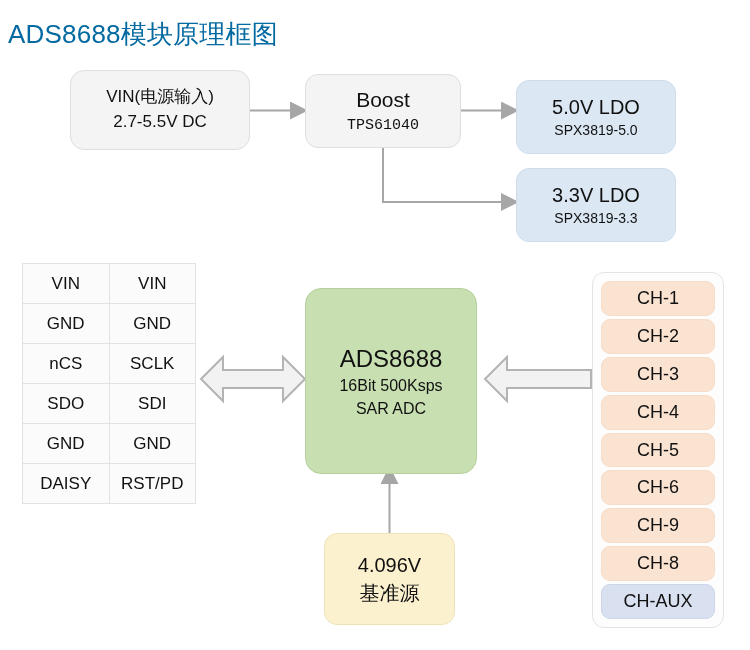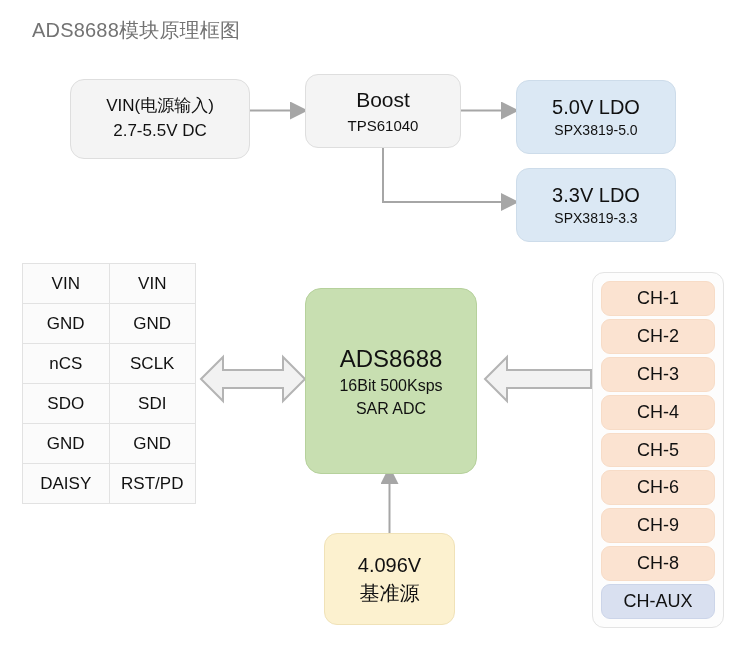--- a/index.html
+++ b/index.html
@@ -15,24 +15,24 @@
     position: relative;
     width: 750px;
     height: 650px;
     background: #ffffff;
     overflow: hidden;
   }
 
   
   .title {
     position: absolute;
-    left: 32px;
+    left: 8px;
     top: 17px;
-    font-size: 20px;
-    color: #737373;
+    font-size: 26px;
+    color: #0369a1;
     letter-spacing: 0.2px;
     white-space: nowrap;
   }
 
   
   .block {
     position: absolute;
     box-sizing: border-box;
     border-radius: 12px;
     display: flex;
@@ -47,39 +47,39 @@
     line-height: 1.22;
     white-space: nowrap;
   }
   .block .sub-line {
     line-height: 1.22;
     white-space: nowrap;
   }
 
   
   #vin-block {
-    left: 70px; top: 79px;
+    left: 70px; top: 70px;
     width: 180px; height: 80px;
     background: #f4f4f4;
     border-color: #dedede;
     border-radius: 14px;
   }
   #vin-block .main-line { font-size: 17px; }
   #vin-block .sub-line  { font-size: 17px; margin-top: 4px; }
 
   
   #boost-block {
     left: 305px; top: 74px;
     width: 156px; height: 74px;
     background: #f4f4f4;
     border-color: #dedede;
     border-radius: 13px;
   }
   #boost-block .main-line { font-size: 21px; }
-  #boost-block .sub-line  { font-size: 15px; margin-top: 4px; }
+  #boost-block .sub-line  { font-size: 15px; margin-top: 4px; font-family: Liberation Mono, monospace; }
 
   
   .ldo {
     width: 160px; height: 74px;
     background: #dbe8f4;
     border-color: #cddcea;
     border-radius: 13px;
   }
   #ldo5-block { left: 516px; top: 80px; }
   #ldo33-block { left: 516px; top: 168px; }

